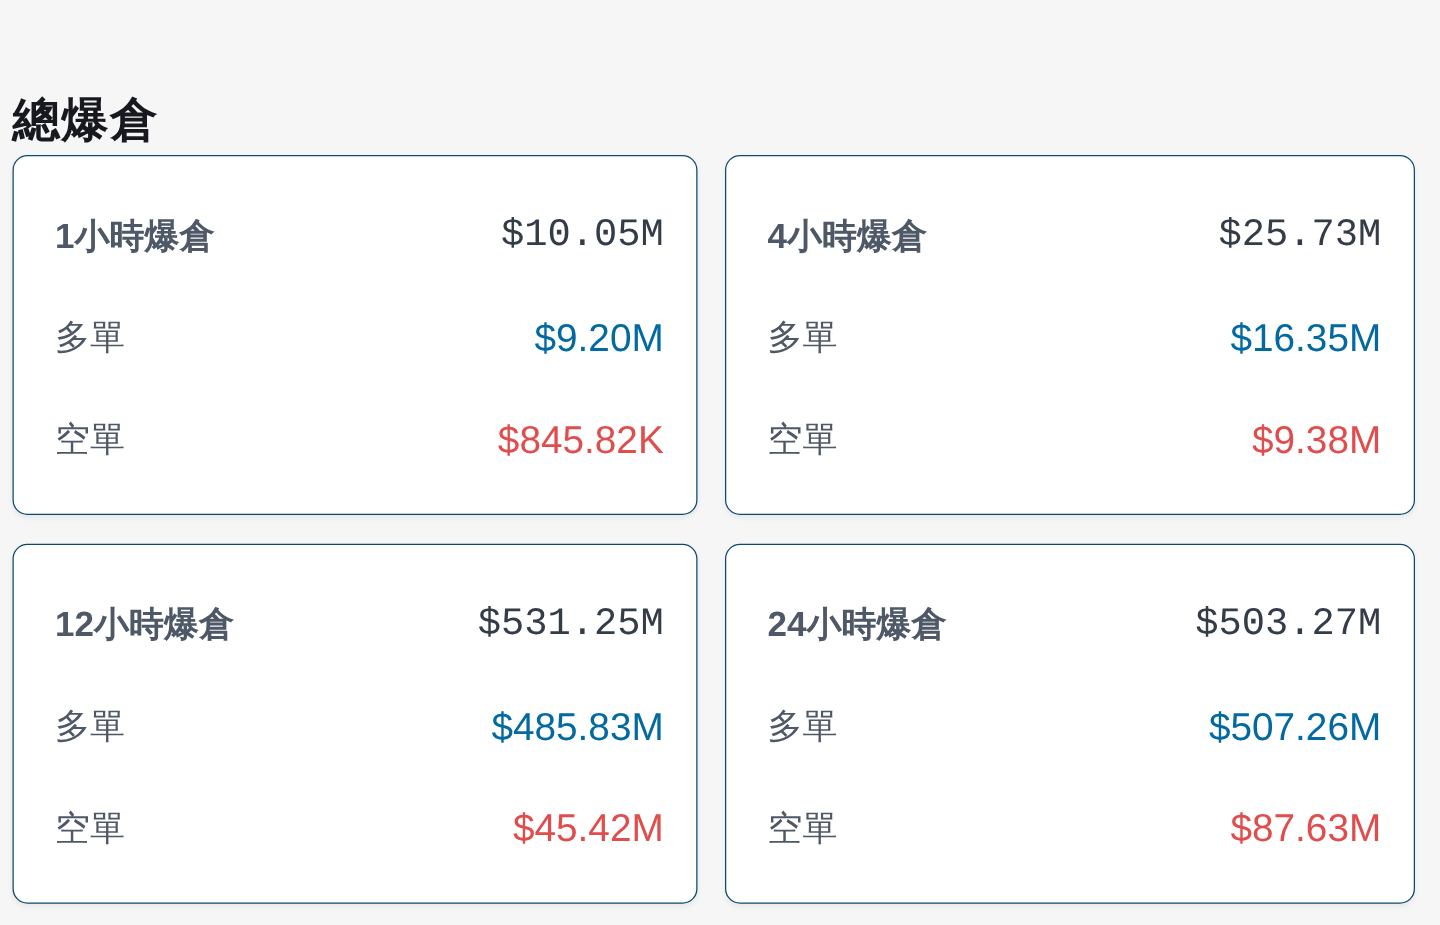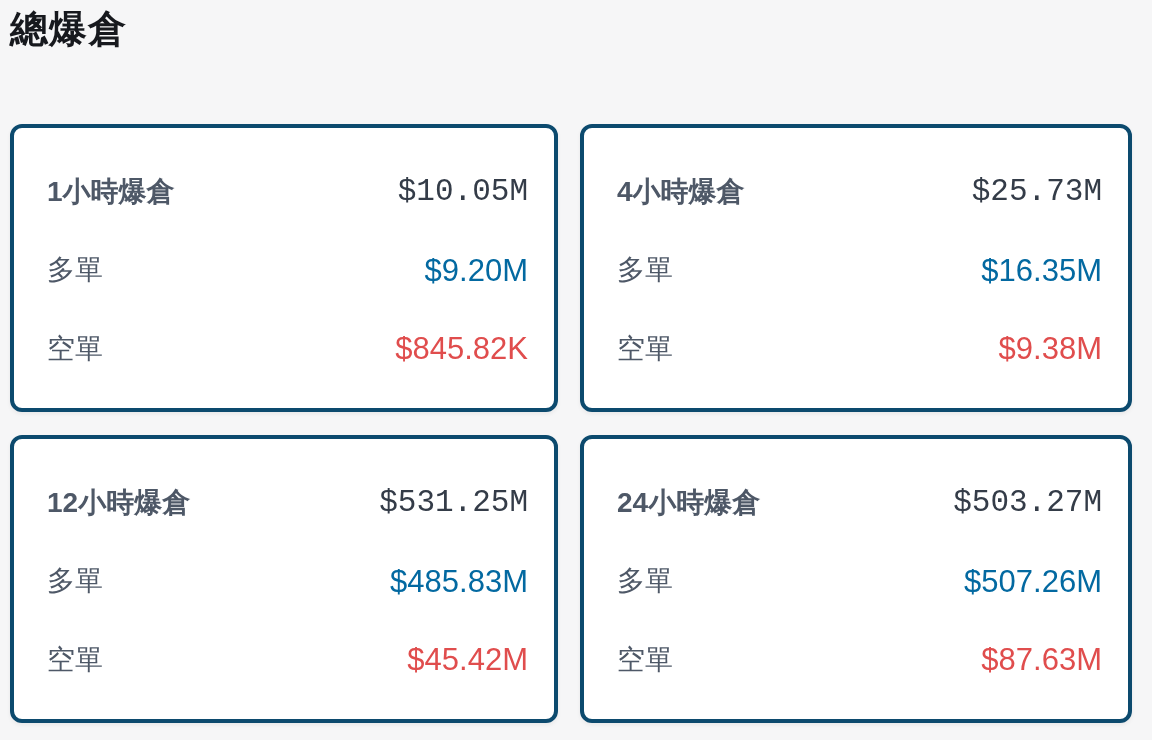--- a/index.html
+++ b/index.html
@@ -5,21 +5,21 @@
   * { box-sizing: border-box; margin: 0; padding: 0; }
   html, body { width: 1152px; height: 740px; overflow: hidden; }
   body {
     background: #f6f6f7;
     font-family: "Liberation Sans", "DejaVu Sans", sans-serif;
   }
   .app { width: 1152px; height: 740px; }
   header {
     height: 122px;
     display: flex;
-    align-items: flex-start;
+    align-items: flex-end;
     justify-content: space-between;
     padding: 4px 21px 0 10px;
   }
   .page-title {
     font-size: 38px;
     font-weight: 800;
     color: #17191e;
     letter-spacing: 1px;
   }
   .btn-row { display: flex; gap: 18px; }
@@ -40,21 +40,21 @@
   .grid {
     display: grid;
     grid-template-columns: 548px 552px;
     grid-template-rows: 288px 288px;
     column-gap: 22px;
     row-gap: 23px;
     padding: 2px 20px 0 10px;
   }
   .card {
     background: #ffffff;
-    border: 4px solid #0c4a6e;
+    border: 1px solid #0c4a6e;
     border-radius: 12px;
     box-shadow: 0 2px 4px rgba(0, 0, 0, 0.06);
     padding: 48px 26px 44px 33px;
     display: flex;
     flex-direction: column;
     justify-content: space-between;
   }
   .row {
     display: flex;
     justify-content: space-between;

